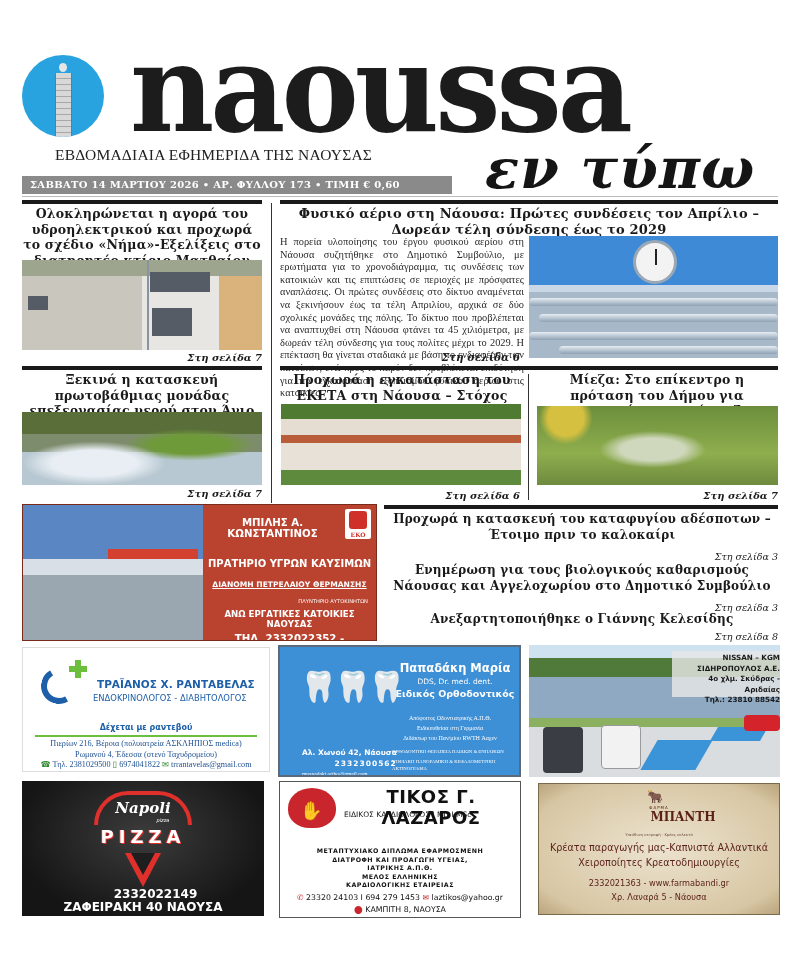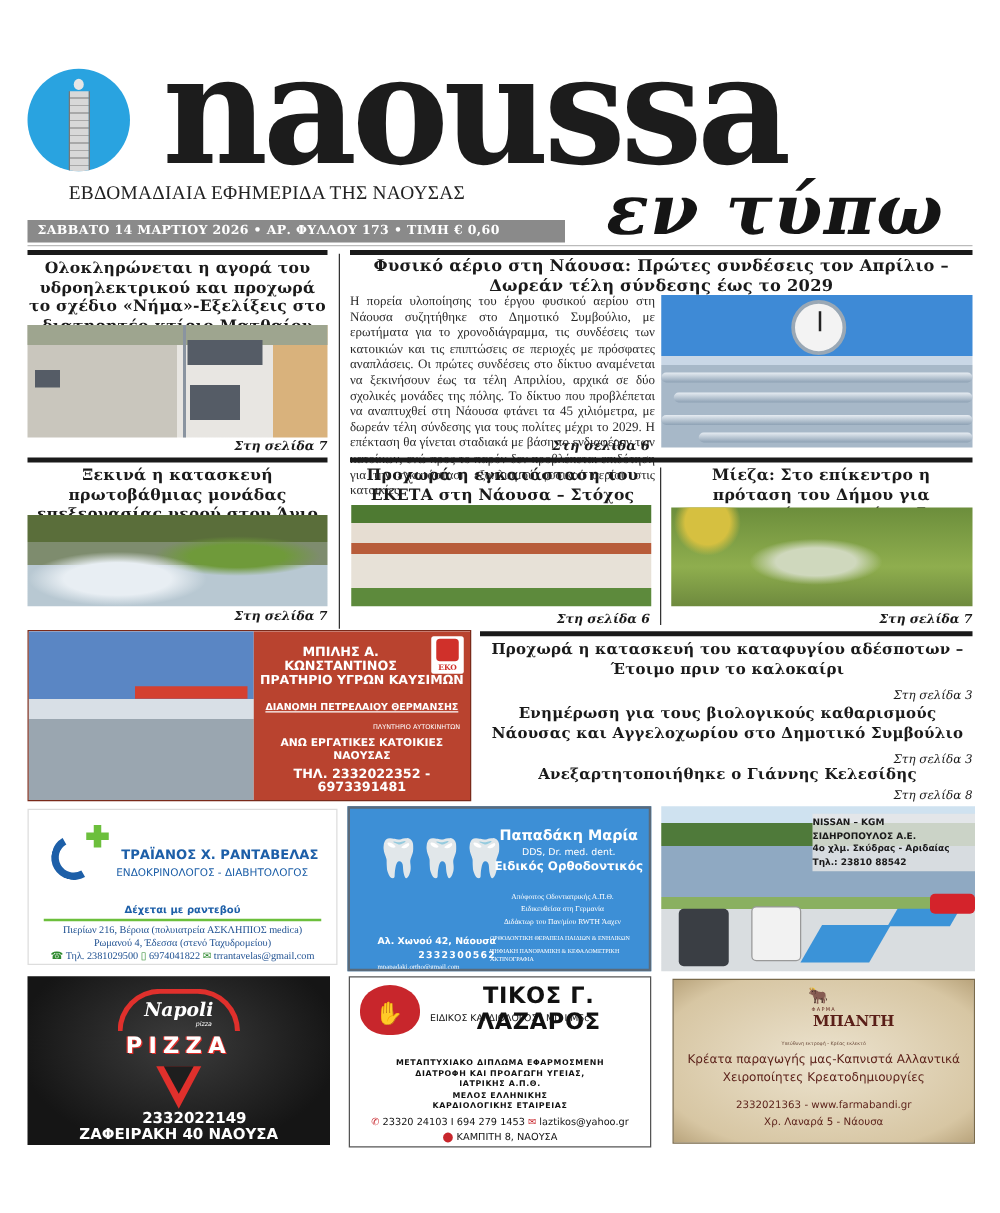--- a/index.html
+++ b/index.html
@@ -87,23 +87,23 @@
   .ad-eko .eko-canopy { position: absolute; left: 85px; top: 44px; width: 90px; height: 10px; background: #d44030; }
   .ad-eko .eko-panel { position: absolute; left: 180px; top: 0; right: 0; height: 100%; background: #b9432f; color: #fff;
     font-family: "DejaVu Sans", sans-serif; text-align: center; }
   .ad-eko .eko-logo { position: absolute; right: 5px; top: 4px; width: 26px; height: 30px; background: #fff; border-radius: 2px; }
   .ad-eko .eko-logo .e { position: absolute; left: 4px; top: 2px; width: 18px; height: 18px; background: #d0302a; border-radius: 3px; }
   .ad-eko .eko-logo .t { position: absolute; left: 0; right: 0; bottom: 1px; font-size: 6px; color: #d0302a; font-weight: bold; text-align: center; }
 
   .ad-endo { background: #fff; border: 1px solid #ddd; font-family: "DejaVu Sans", sans-serif; }
   .ad-ortho { background: #3d8fd6; border: 2px solid #5a6a7a; color: #fff; font-family: "DejaVu Sans", sans-serif; }
   .ad-nissan { background: linear-gradient(180deg, #cfe2f0 0 10%, #4f7a3a 10% 24%, #8fa9c2 24% 55%, #8ab060 55% 62%, #d9dde0 62% 100%); }
-  .ad-nissan .info { position: absolute; right: 0; top: 6px; width: 130px; height: 46px;
+  .ad-nissan .info { position: absolute; right: 0; top: 6px; width: 108px; height: 46px;
     background: rgba(230,230,230,0.82); font-family: "DejaVu Sans", sans-serif; font-size: 7.2px; font-weight: bold;
-    text-align: left; line-height: 10.5px; padding-top: 2px; color: #1a1a1a; }
+    text-align: right; line-height: 10.5px; padding-top: 2px; color: #1a1a1a; }
   .ad-nissan .park { position: absolute; background: #3b93d8; transform: skewX(-30deg); }
   .ad-pizza { background: radial-gradient(ellipse at 50% 40%, #3c3c3c 0%, #151515 75%); color: #fff; font-family: "DejaVu Sans", sans-serif; text-align: center; }
   .ad-cardio { background: #fff; border: 1px solid #555; font-family: "DejaVu Sans", sans-serif; text-align: center; color: #111; }
   .ad-farm { background: radial-gradient(ellipse at 50% 50%, #ece3cf 0%, #d7c6a3 80%, #b9a47c 100%); border: 1px solid #7a6a4a;
     font-family: "DejaVu Sans", sans-serif; text-align: center; color: #5a1f18; }
 </style>
 </head>
 <body>
 
 <div class="logo-circle">
@@ -163,21 +163,21 @@
   <div class="headline">Μίεζα: Στο επίκεντρο η πρόταση του Δήμου για προστασία και ανάπτυξη</div>
 </div>
 <div class="photo ph-mieza" style="left:537px; top:406px; width:241px; height:79px;"></div>
 <div class="see-page" style="position:absolute; left:536px; top:490px; width:242px;">Στη σελίδα 7</div>
 
 <div class="ad ad-eko" style="left:22px; top:504px; width:355px; height:137px;">
   <div class="eko-photo"></div>
   <div class="eko-canopy"></div>
   <div class="eko-panel">
     <div style="margin-top:12px; font-size:10.2px; font-weight:bold; padding-right:34px;">ΜΠΙΛΗΣ Α. ΚΩΝΣΤΑΝΤΙΝΟΣ</div>
-    <div style="font-size:10px; font-weight:bold;">ΠΡΑΤΗΡΙΟ ΥΓΡΩΝ ΚΑΥΣΙΜΩΝ</div>
+    <div style="margin-top:19px; font-size:10px; font-weight:bold;">ΠΡΑΤΗΡΙΟ ΥΓΡΩΝ ΚΑΥΣΙΜΩΝ</div>
     <div style="margin-top:11px; font-size:7.6px; font-weight:bold; text-decoration:underline;">ΔΙΑΝΟΜΗ ΠΕΤΡΕΛΑΙΟΥ ΘΕΡΜΑΝΣΗΣ</div>
     <div style="margin-top:9px; font-size:5.2px; text-align:right; padding-right:8px;">ΠΛΥΝΤΗΡΙΟ ΑΥΤΟΚΙΝΗΤΩΝ</div>
     <div style="margin-top:5px; font-size:8.6px; font-weight:bold;">ΑΝΩ ΕΡΓΑΤΙΚΕΣ ΚΑΤΟΙΚΙΕΣ ΝΑΟΥΣΑΣ</div>
     <div style="margin-top:4px; font-size:10.2px; font-weight:bold;">ΤΗΛ. 2332022352 - 6973391481</div>
   </div>
   <div class="eko-logo">
     <div class="e"></div>
     <div class="t">EKO</div>
   </div>
 </div>

